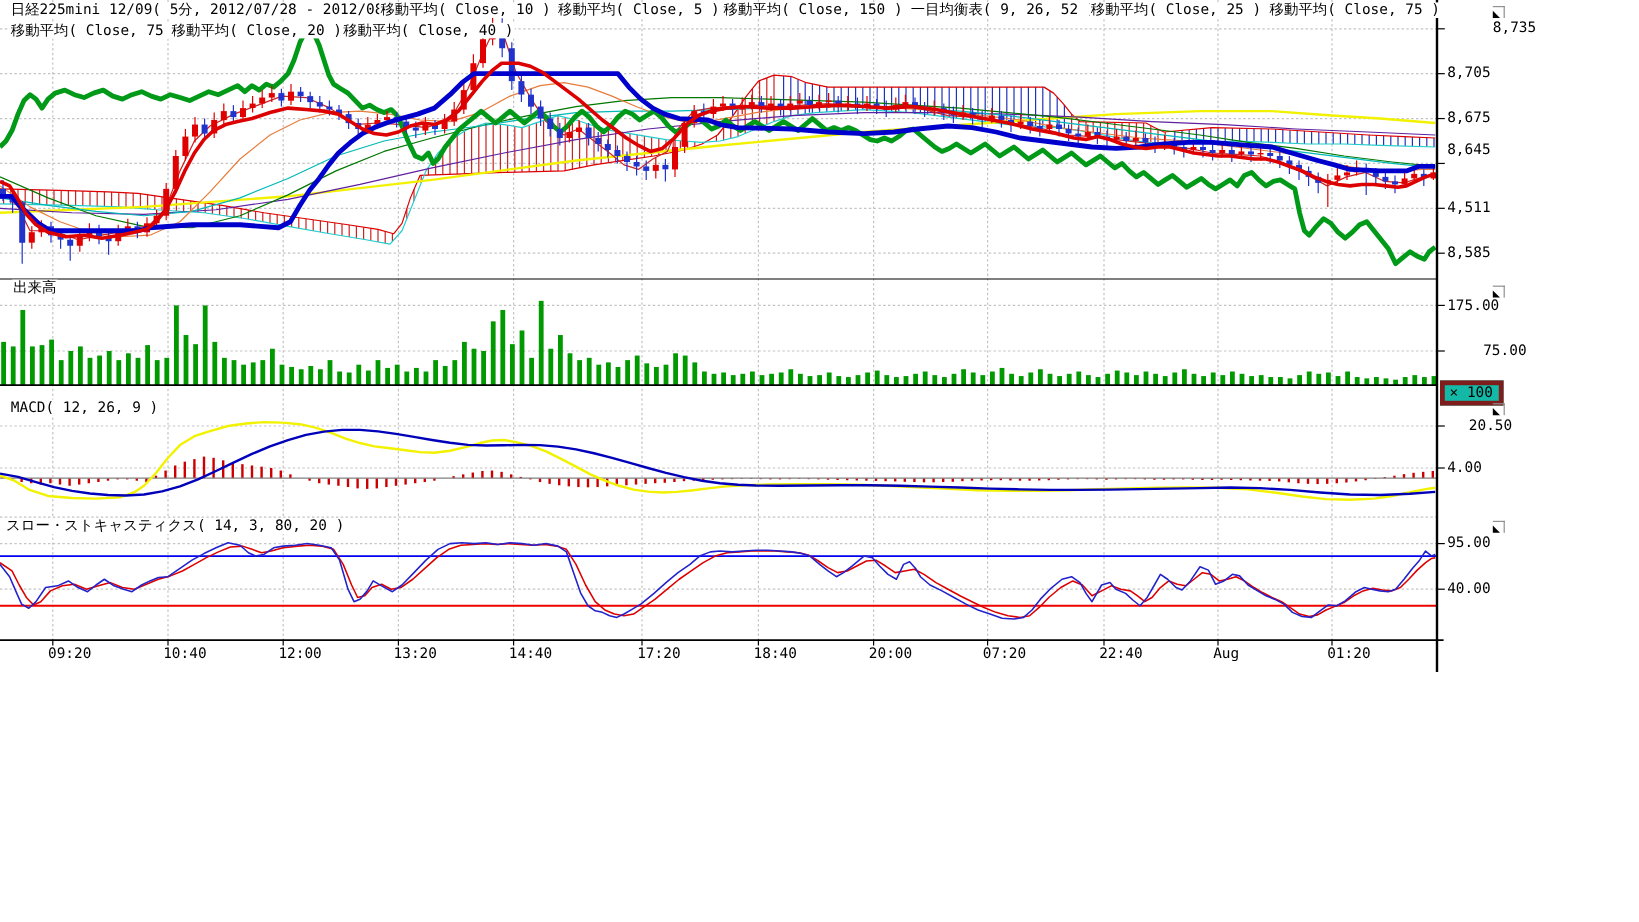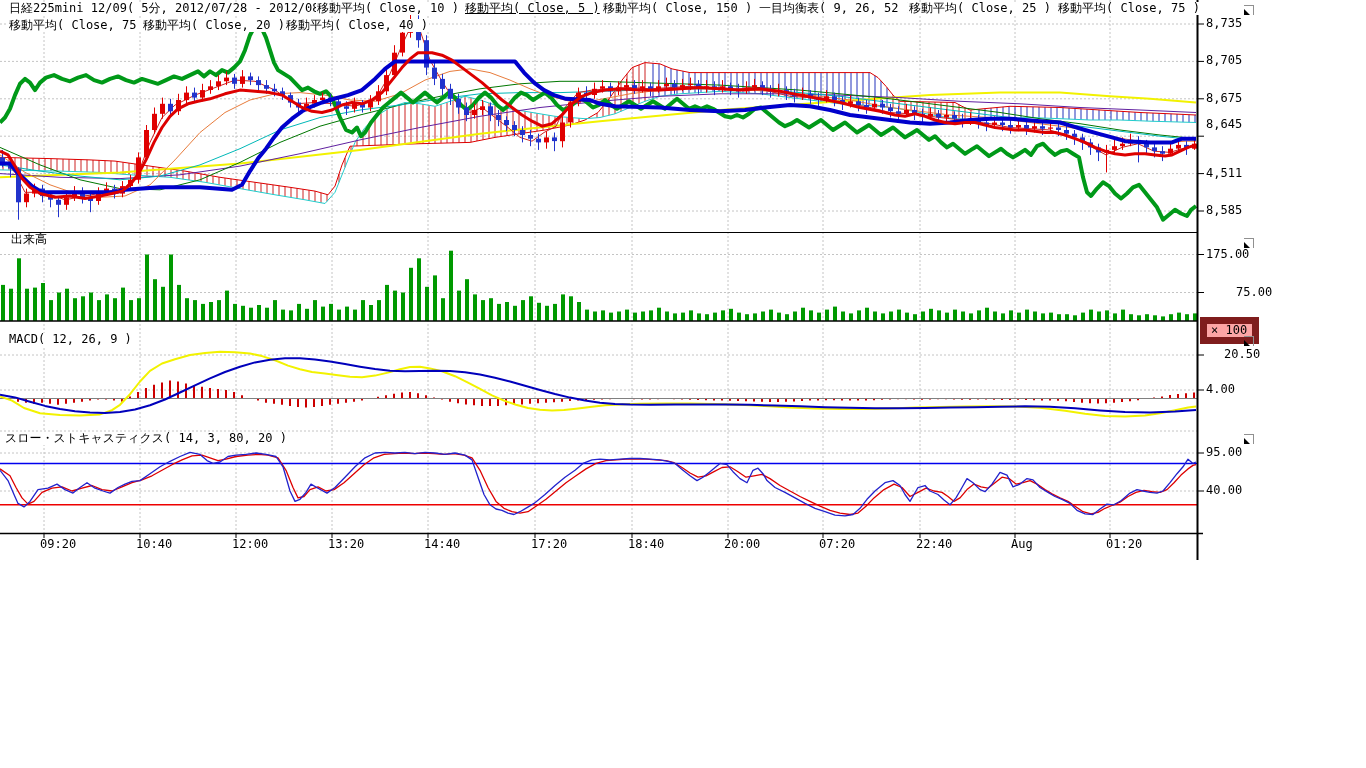--- a/index.html
+++ b/index.html
@@ -1,21 +1,21 @@
 <!DOCTYPE html>
 <html><head>
 <meta charset="utf-8">
 <style>
   html,body{margin:0;padding:0;background:#fff;}
   .root{position:relative;width:1366px;height:768px;background:#fff;overflow:hidden;
         font-family:"DejaVu Sans Mono","Liberation Mono",monospace;}
   svg{position:absolute;left:0;top:0;}
   .lbl{position:absolute;font-size:12px;line-height:13px;color:#000;white-space:pre;}
   .onchart{background:#fff;padding:0 1px;}
-  .multbox{position:absolute;border:7px solid #7f1d1d;background:#fca5a5;font-size:12px;
+  .multbox{position:absolute;border:4px solid #7f1d1d;background:#14b8a6;font-size:12px;
            line-height:13px;padding:0 5px 0 4px;white-space:pre;}
   .handle{position:absolute;width:9px;height:9px;border-top:1px solid #909090;border-right:1px solid #909090;}
   .handle::after{content:"";position:absolute;left:0;bottom:0;width:0;height:0;
            border-left:6px solid #000;border-top:6px solid transparent;}
 </style>
 </head>
 <body>
 
 <div class="root">
   <svg id="chart-svg" width="1366" height="768">
@@ -893,29 +893,29 @@
 
   <div class="lbl onchart" style="left:10px;top:233px;">出来高</div>
   <div class="lbl onchart" style="left:8px;top:333px;">MACD( 12, 26, 9 )</div>
   <div class="lbl onchart" style="left:4px;top:432px;">スロー・ストキャスティクス( 14, 3, 80, 20 )</div>
 
   <div class="multbox" style="left:1200px;top:317px;">× 100</div>
 
   <div id="axis-labels"></div>
 <div class="lbl onchart" style="left: 8px; top: 2px;">日経225mini 12/09( 5分, 2012/07/28 - 2012/08/01 )</div>
     <div class="lbl onchart" style="left: 316px; top: 2px;">移動平均( Close, 10 )</div>
-    <div class="lbl onchart" style="left: 464px; top: 2px; text-decoration: underline;">移動平均( Close, 5 )</div>
+    <div class="lbl onchart" style="left: 464px; top: 2px;">移動平均( Close, 5 )</div>
     <div class="lbl onchart" style="left: 602px; top: 2px;">移動平均( Close, 150 )</div>
     <div class="lbl onchart" style="left: 758px; top: 2px;">一目均衡表( 9, 26, 52 )</div>
     <div class="lbl onchart" style="left: 908px; top: 2px;">移動平均( Close, 25 )</div>
     <div class="lbl onchart" style="left: 1057px; top: 2px;">移動平均( Close, 75 )</div>
     <div class="lbl onchart" style="left: 8px; top: 19px;">移動平均( Close, 75 )</div>
     <div class="lbl onchart" style="left: 142px; top: 19px;">移動平均( Close, 20 )</div>
     <div class="lbl onchart" style="left: 285px; top: 19px;">移動平均( Close, 40 )</div>
-    <div class="lbl" style="left: 1206px; top: 17px;">8,735</div>
+    <div class="lbl" style="left: 1244px; top: 17px;">8,735</div>
     <div class="lbl" style="left: 1206px; top: 54.4px;">8,705</div>
     <div class="lbl" style="left: 1206px; top: 91.8px;">8,675</div>
     <div class="lbl" style="left: 1206px; top: 118px;">8,645</div>
     <div class="lbl" style="left: 1206px; top: 166.6px;">4,511</div>
     <div class="lbl" style="left: 1206px; top: 204px;">8,585</div>
     <div class="lbl" style="left: 1206px; top: 247.5px;">175.00</div>
     <div class="lbl" style="left: 1236px; top: 285.5px; text-align: right;">75.00</div>
     <div class="lbl" style="left: 1206px; top: 348px; margin-left: 18px;">20.50</div>
     <div class="lbl" style="left: 1206px; top: 383px;">4.00</div>
     <div class="lbl" style="left: 1206px; top: 446px;">95.00</div>

